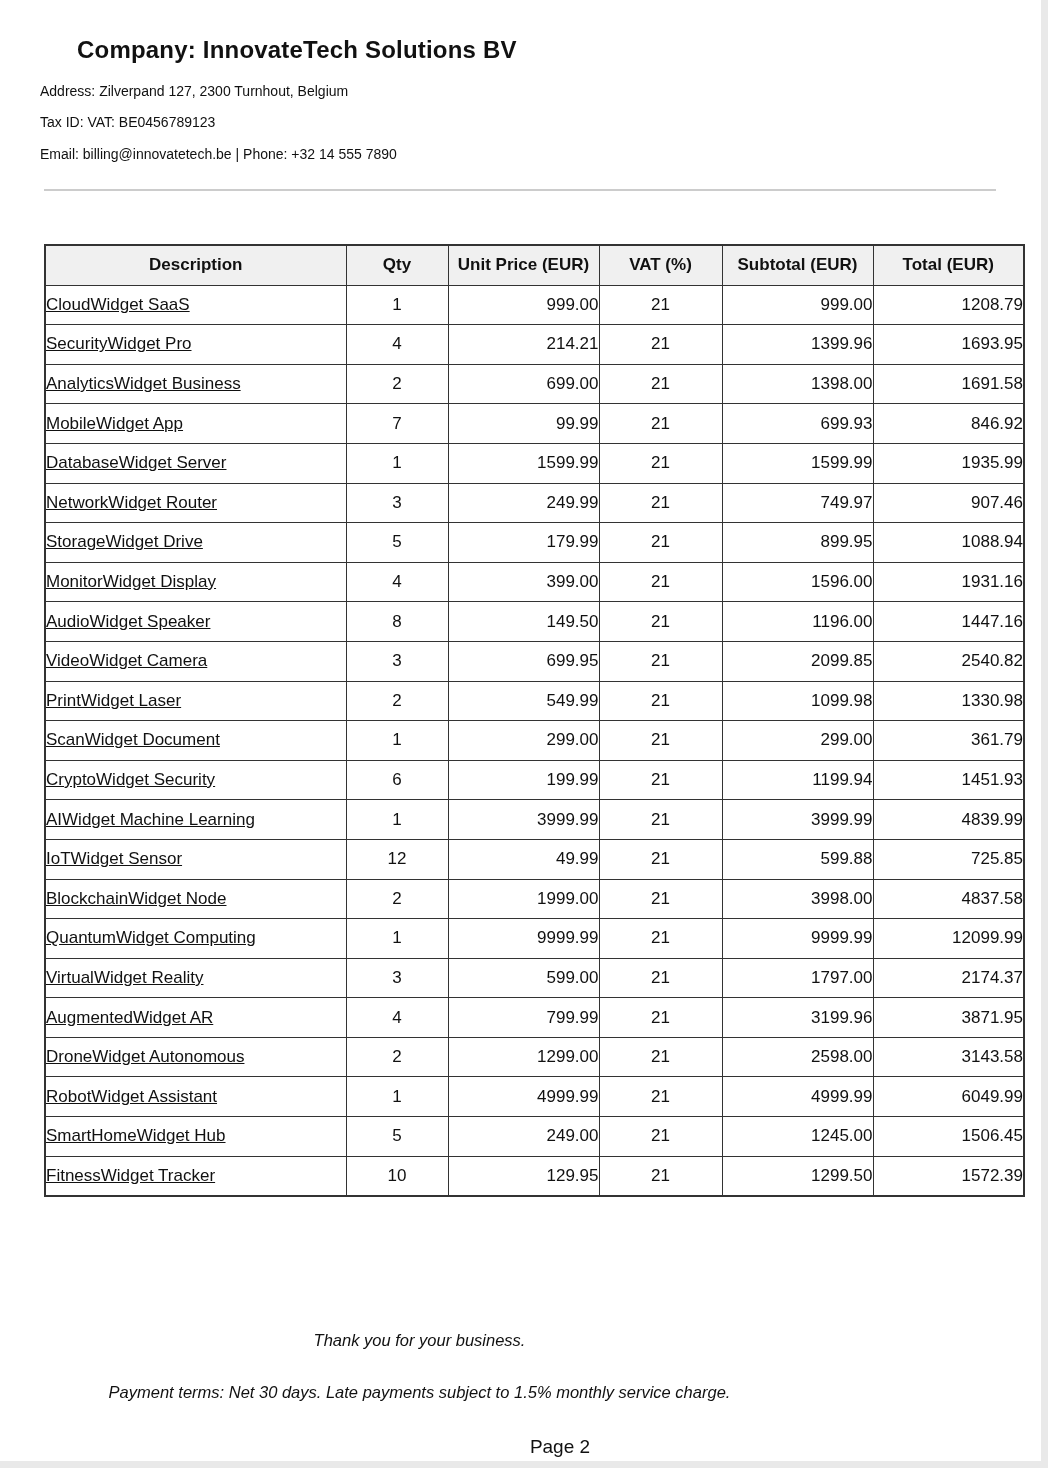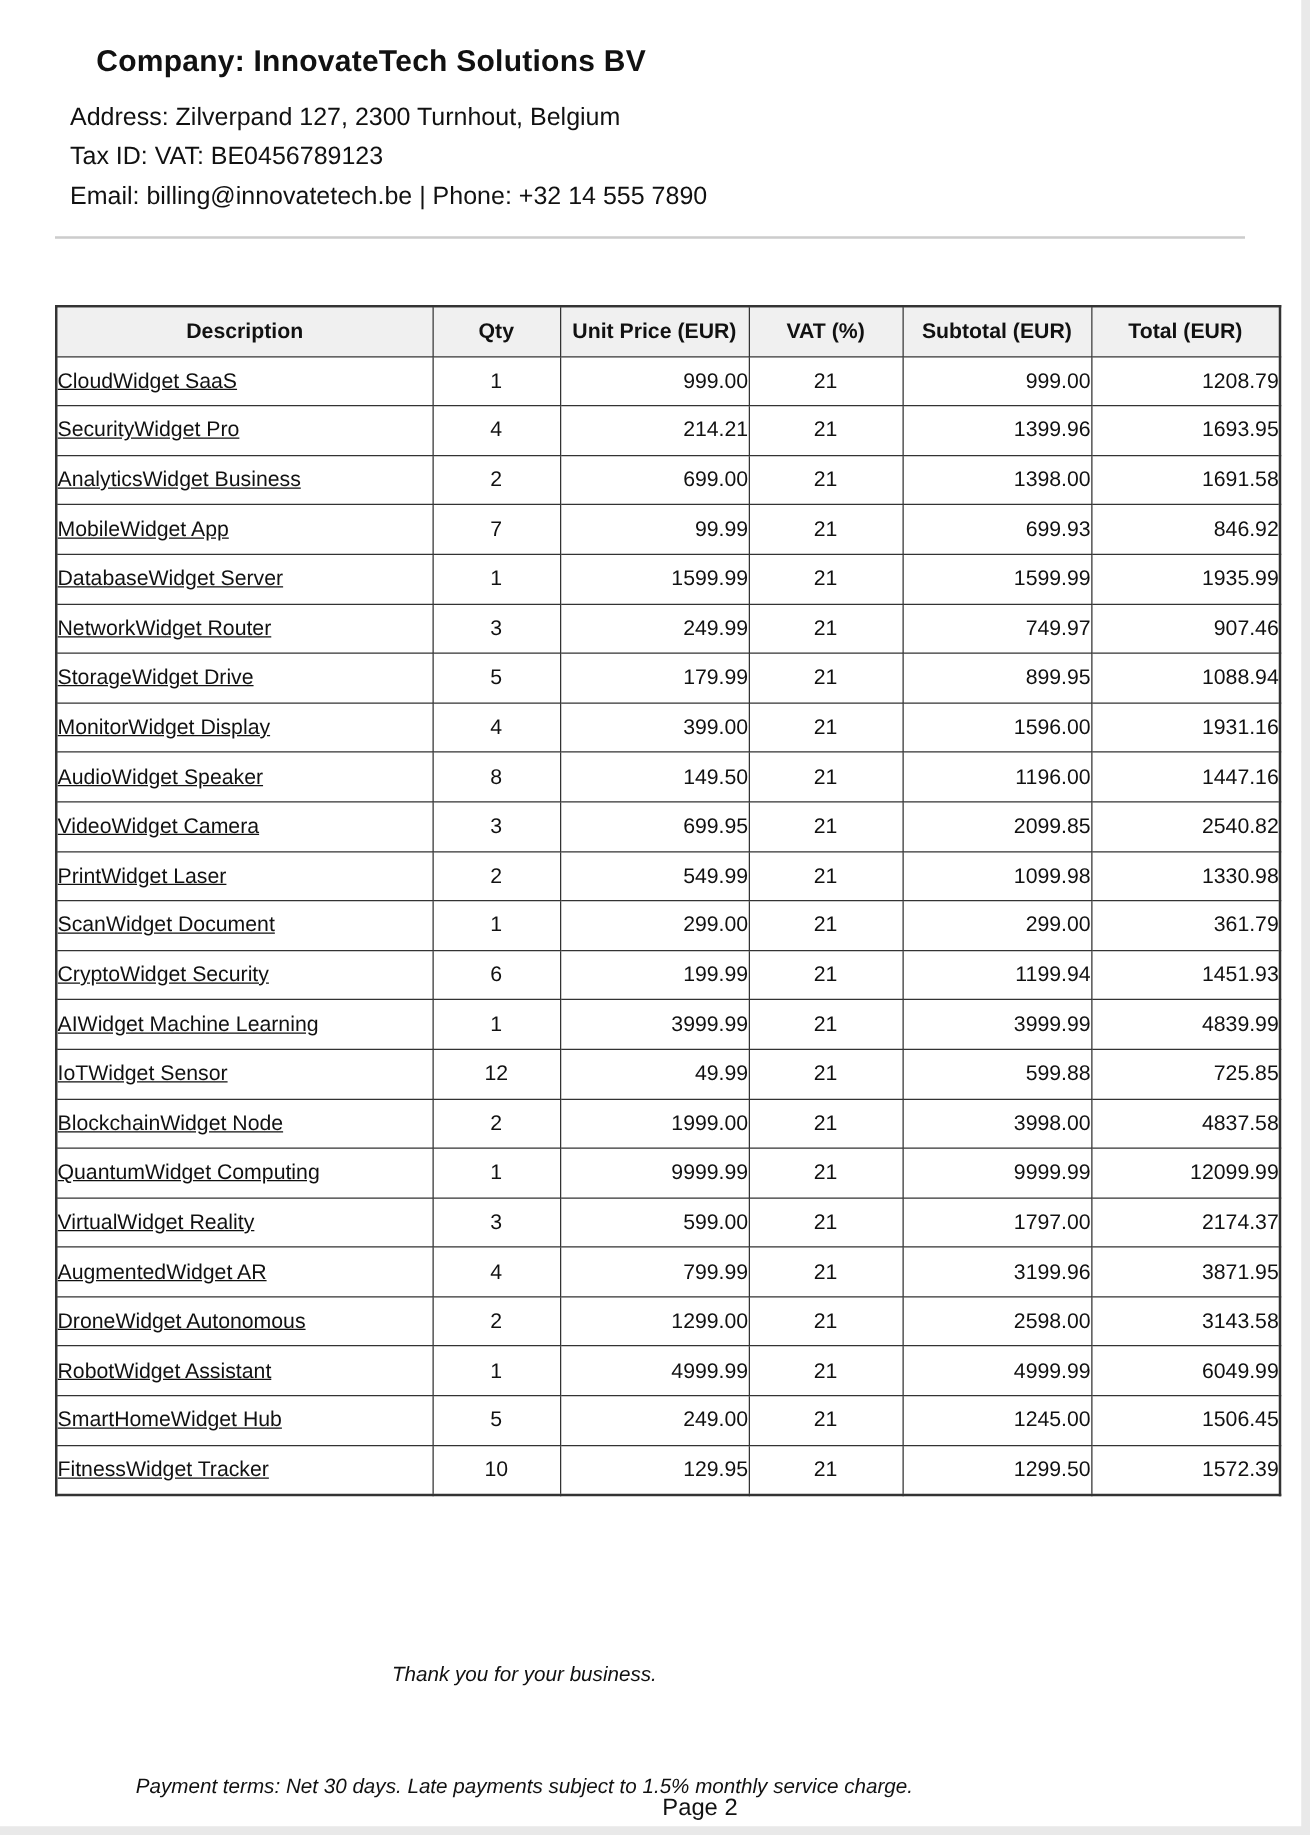--- a/index.html
+++ b/index.html
@@ -12,21 +12,21 @@
     overflow: hidden;
   }
   
   .edge-right  { position: absolute; top: 0; right: 0; width: 7px; height: 1468px; background: var(--page-edge, #e9e9e9); }
   .edge-bottom { position: absolute; left: 0; bottom: 0; width: 1048px; height: 7px; background: var(--page-edge, #e9e9e9); }
 
   .doc-title {
     position: absolute; left: 50px; top: 36px;
     font-size: 24px; font-weight: bold; letter-spacing: 0.2px; margin-left: 27px;
   }
-  .info-line { position: absolute; left: 56px; font-size: 20px; }
+  .info-line { position: absolute; left: 40px; font-size: 14px; }
   .info-address { top: 83px; }
   .info-tax     { top: 114px; }
   .info-contact { top: 146px; }
 
   .divider {
     position: absolute; left: 44px; top: 189px;
     width: 952px; height: 2px; background: var(--divider, #cccccc);
   }
 
   table.items {
@@ -55,21 +55,21 @@
   td.c2 { text-align: right;  padding-right: 7px; }
   td.c3 { text-align: center; }
   td.c4 { text-align: right;  padding-right: 7px; }
   td.c5 { text-align: right;  padding-right: 7px; }
 
   .footer-note {
     position: absolute; left: 0; width: 839px;
     text-align: center; font-style: italic; font-size: 16.5px;
   }
   .footer-thanks  { top: 1331px; }
-  .footer-terms   { top: 1383px; margin-top: 37px; }
+  .footer-terms   { top: 1383px; }
   .footer-page {
     position: absolute; left: 0; width: 1048px; top: 1436px;
     text-align: center; font-size: 19px; font-style: normal; padding-left: 36px;
   }
 </style>
 </head>
 <body style="--header-bg: #f0f0f0; --border: #333333; --divider: #cccccc; --page-edge: #e9e9e9;">
 
 <div class="edge-right"></div>
 <div class="edge-bottom"></div>

